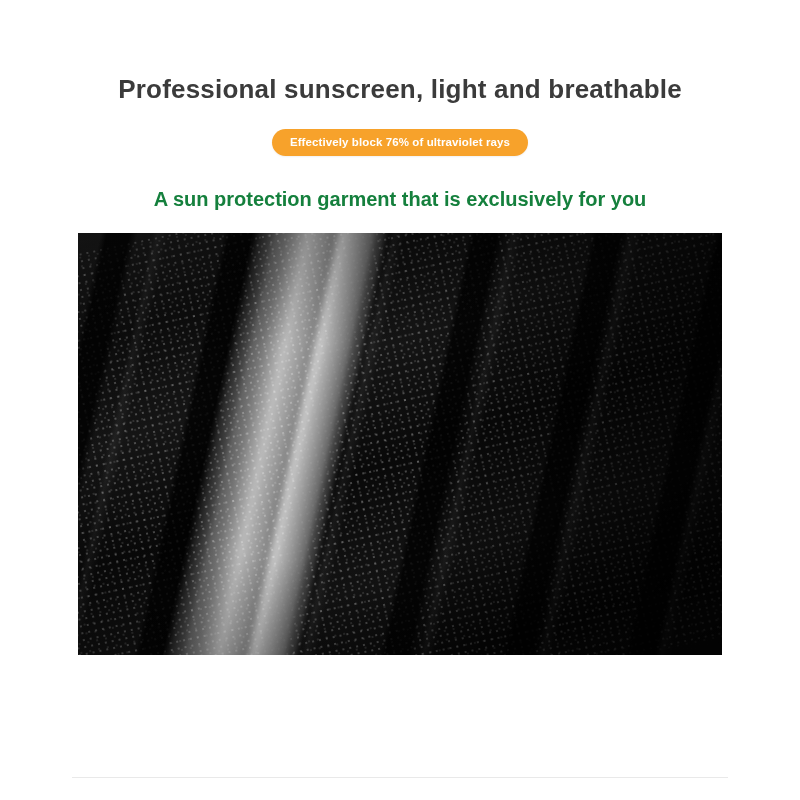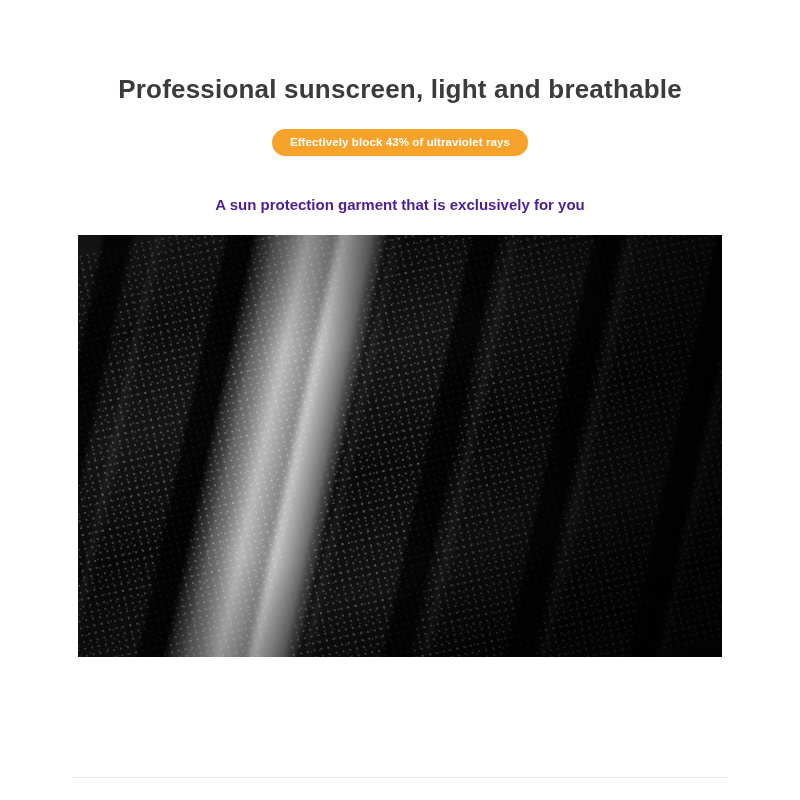--- a/index.html
+++ b/index.html
@@ -39,26 +39,26 @@
     color: #ffffff;
     font-size: 11.5px;
     font-weight: bold;
     padding: 7px 18px 8px 18px;
     border-radius: 14px;
     letter-spacing: 0.1px;
     white-space: nowrap;
     box-shadow: 0 1px 2px rgba(0,0,0,0.06);
   }
   .subhead {
-    margin: 12px;
+    margin: 4px;
     padding-top: 28px;
     text-align: center;
-    font-size: 15px;
-    font-weight: bold;
-    color: #4c1d95;
+    font-size: 20px;
+    font-weight: bold;
+    color: #15803d;
   }
   .desc {
     margin: 0 auto;
     padding-top: 18px;
     width: 620px;
     text-align: center;
     font-size: 14.5px;
     line-height: 1.55;
     color: #b6b6b6;
     font-weight: bold;
@@ -169,21 +169,21 @@
   }
 </style>
 </head>
 <body>
 
 <div class="page">
 
   <h1 class="headline">Professional sunscreen, light and breathable</h1>
 
   <div class="badge-row">
-    <span class="badge">Effectively block 43% of ultraviolet rays</span>
+    <span class="badge">Effectively block 76% of ultraviolet rays</span>
   </div>
 
   <h2 class="subhead">A sun protection garment that is exclusively for you</h2>
 
 
   <div class="photo-wrap">
     <div class="fabric-base"></div>
     <div class="fabric-dots"></div>
     <div class="fabric-dots2"></div>
     <div class="fabric-bands"></div>

